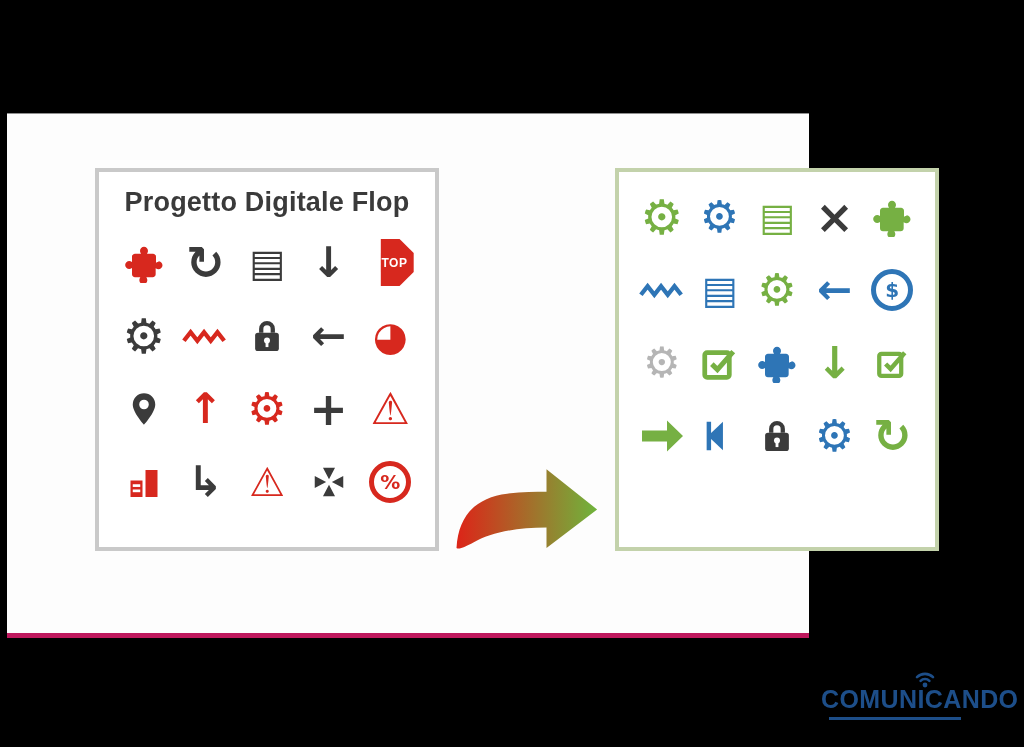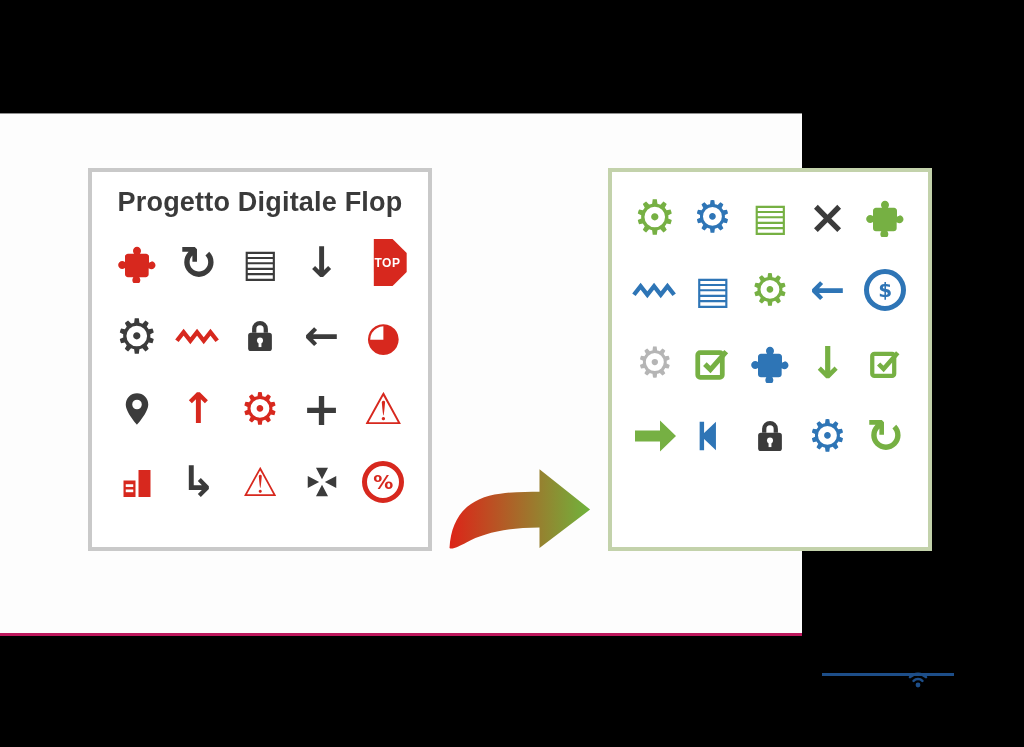--- a/index.html
+++ b/index.html
@@ -1,19 +1,19 @@
 <!DOCTYPE html>
 <html><head>
 <meta charset="utf-8">
 <style>
   html,body{margin:0;padding:0;background:#000;}
   .stage{position:relative;width:1024px;height:747px;background:#000;overflow:hidden;
          font-family:"Liberation Sans",sans-serif;}
-  .slide{position:absolute;left:0;top:113px;width:802px;height:519px;background:#fdfdfd;
-         border-top:1px solid #8f8f8f;border-bottom:3px solid #be185d;}
+  .slide{position:absolute;left:7px;top:113px;width:802px;height:519px;background:#fdfdfd;
+         border-top:1px solid #8f8f8f;border-bottom:5px solid #be185d;}
   .box{position:absolute;top:54px;background:#ffffff;box-sizing:border-box;}
   .box-left{left:88px;width:344px;height:383px;border:4px solid #c9c9c9;}
   .box-right{left:608px;width:324px;height:383px;border:4px solid #c3d2ab;}
   .box-title{text-align:center;font-weight:700;font-size:27px;color:#3a3a3a;margin-top:15px;
              letter-spacing:0.2px;}
   .icons{display:grid;grid-template-columns:repeat(5,1fr);padding:8px 14px 0 14px;}
   .cell{height:73px;display:flex;align-items:center;justify-content:center;}
   .glyph{font-family:"DejaVu Sans",sans-serif;font-weight:700;line-height:1;display:block;}
   .badge-oct{clip-path:polygon(30% 0,70% 0,100% 30%,100% 70%,70% 100%,30% 100%);
              width:47px;height:47px;display:flex;align-items:center;justify-content:center;
@@ -202,20 +202,21 @@
           </div>
         </div>
     </div>
 
     <div class="logo" id="logo" style="color: rgb(29, 78, 137);">
       <svg class="logo-wifi" viewBox="0 0 24 18" xmlns="http://www.w3.org/2000/svg">
         <path d="M4 7.2a11.3 11.3 0 0 1 16 0" fill="none" stroke="currentColor" stroke-width="2.6" stroke-linecap="round"></path>
         <path d="M7.6 10.8a6.2 6.2 0 0 1 8.8 0" fill="none" stroke="currentColor" stroke-width="2.6" stroke-linecap="round"></path>
         <circle cx="12" cy="15" r="2.4" fill="currentColor"></circle>
       </svg>
+      <div class="logo-text">COMUNICANDO</div>
       <div class="logo-underline" id="logo-underline" style="background: rgb(29, 78, 137);"></div>
     </div>
 
   </div>
 
   <svg class="defs-holder" xmlns="http://www.w3.org/2000/svg">
     <defs>
       <symbol id="sym-lock" viewBox="0 0 24 24">
         <path fill="currentColor" d="M7 10V7.5a5 5 0 0 1 10 0V10h-2.7V7.5a2.3 2.3 0 0 0-4.6 0V10Z"></path>
         <rect x="4.5" y="10" width="15" height="11.5" rx="1.8" fill="currentColor"></rect>

